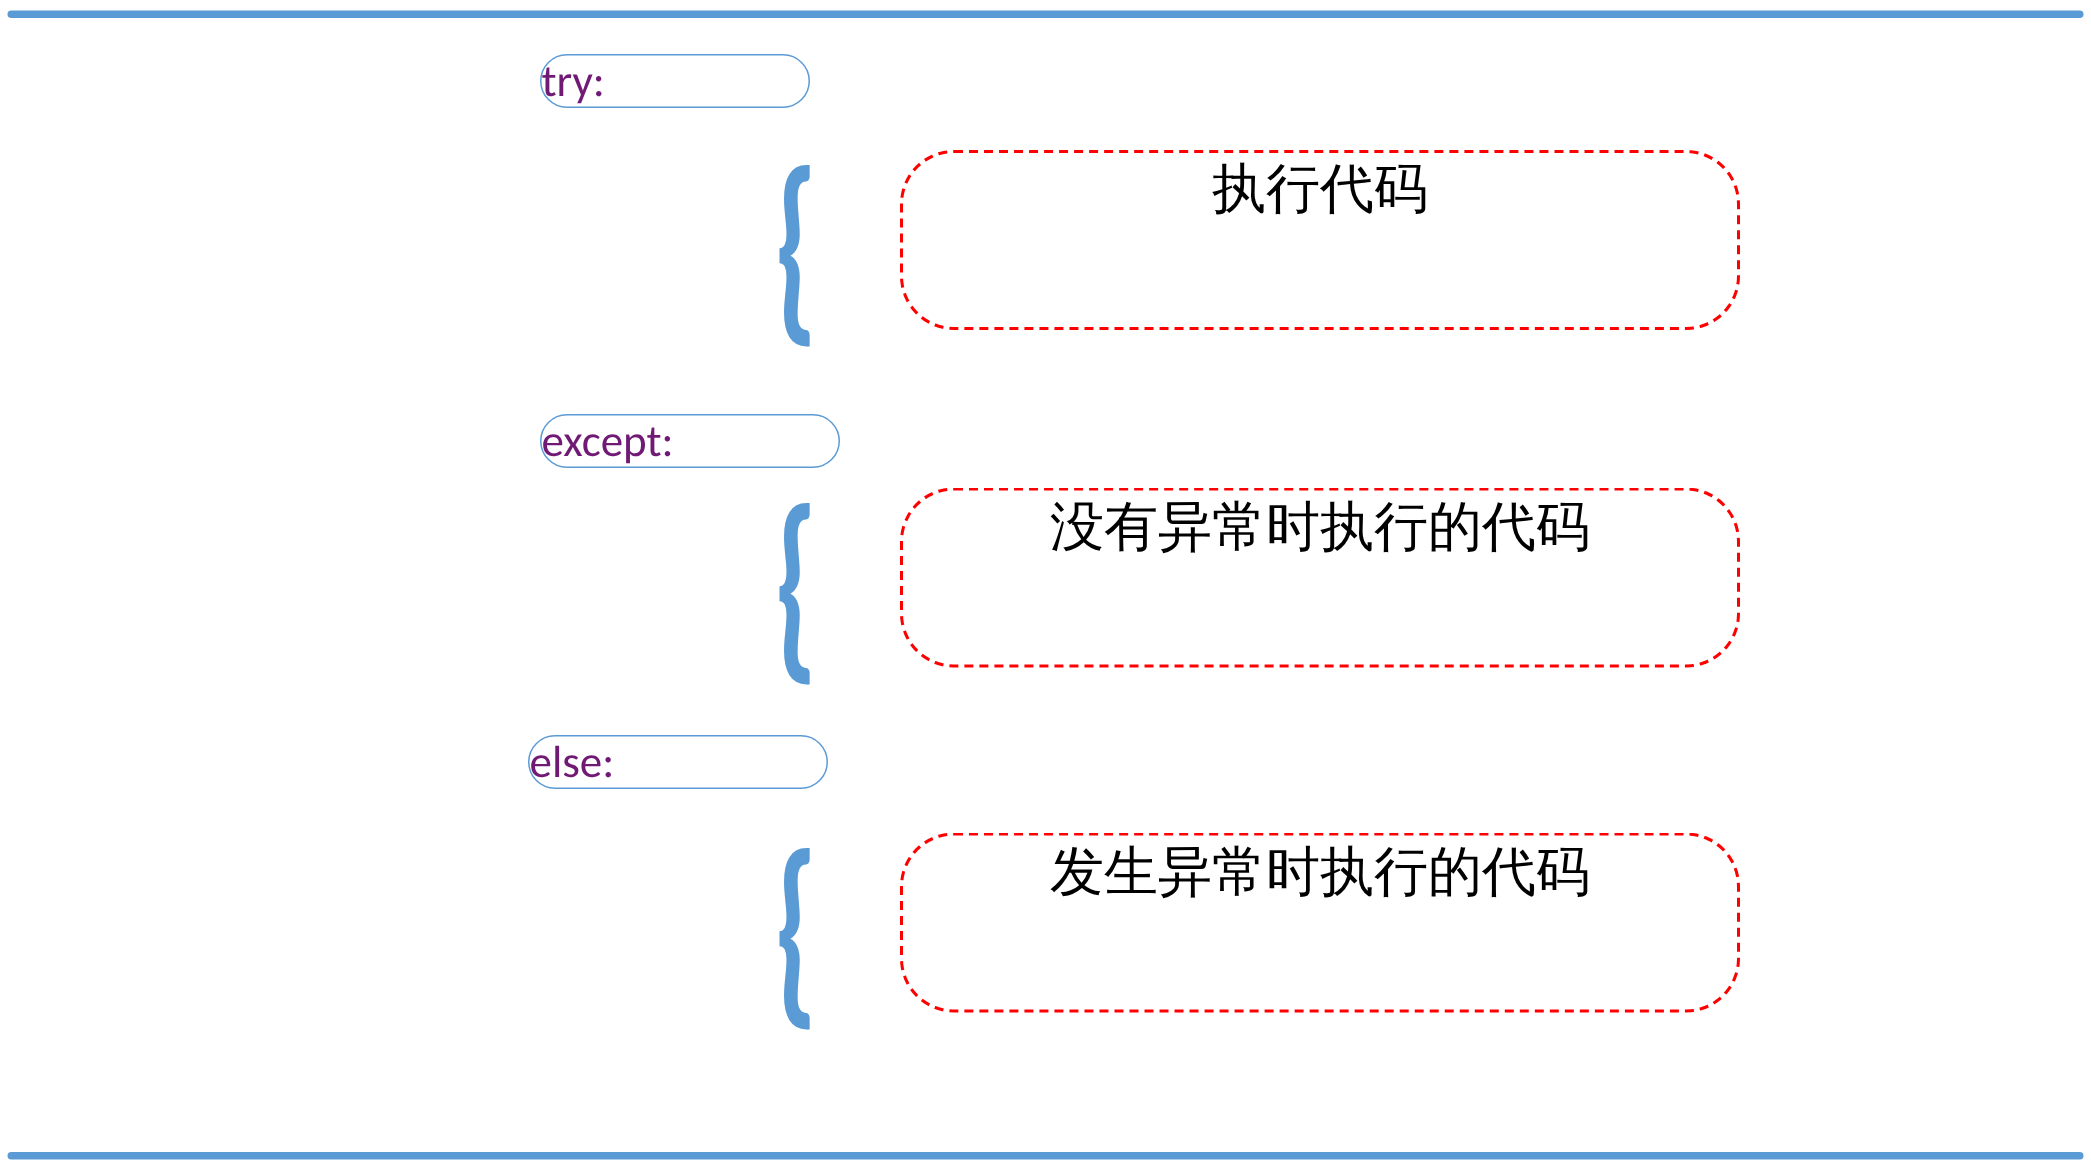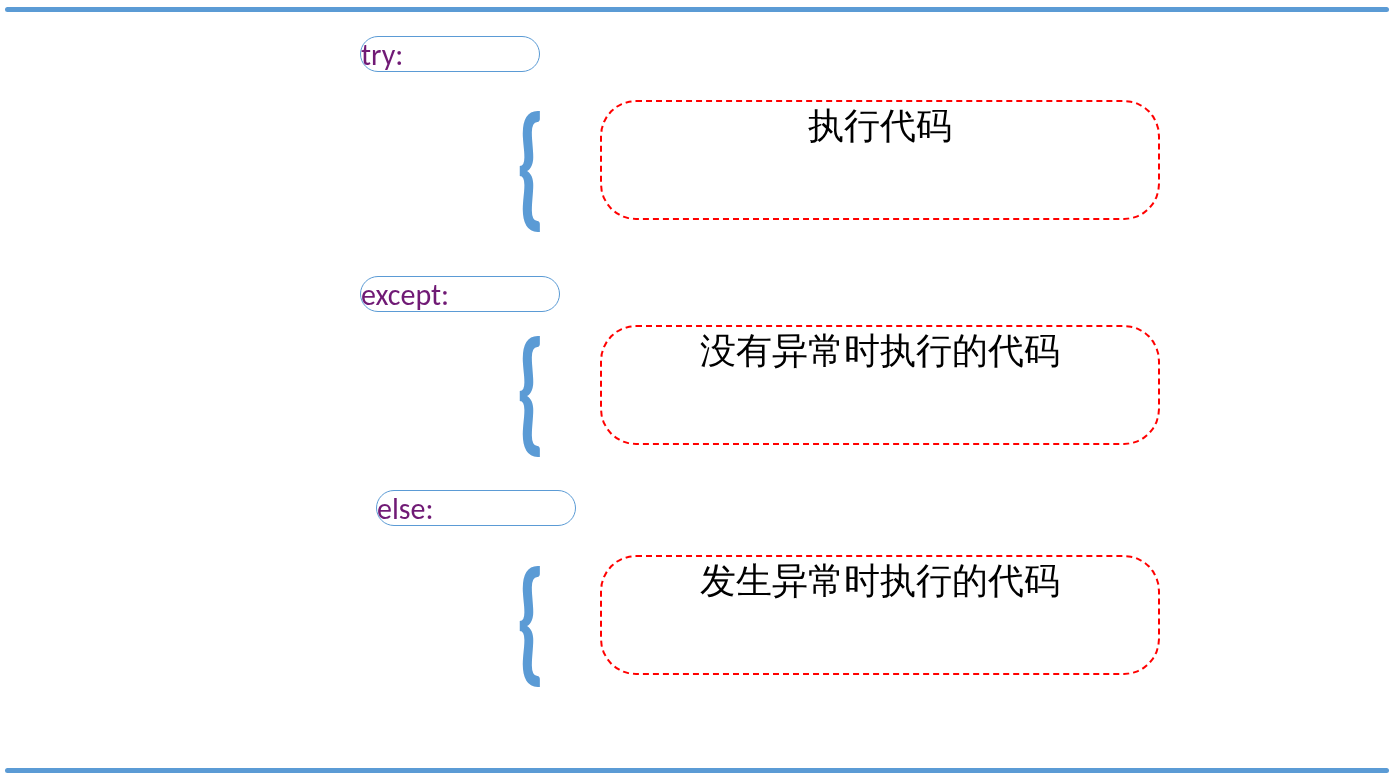--- a/index.html
+++ b/index.html
@@ -79,21 +79,21 @@
 <div class="keyword-box" style="left:360px; top:276px; width:200px;">
   <span>except:</span>
 </div>
 <div class="brace" style="left:510px; top:330px;">
   <span>{</span>
 </div>
 <div class="result-box" style="left:600px; top:325px; width:560px; height:120px;">
   <span>没有异常时执行的代码</span>
 </div>
 
-<div class="keyword-box" style="left:376px; top:490px; width:200px;">
+<div class="keyword-box" style="left:352px; top:490px; width:200px;">
   <span>else:</span>
 </div>
 <div class="brace" style="left:510px; top:560px;">
   <span>{</span>
 </div>
 <div class="result-box" style="left:600px; top:555px; width:560px; height:120px;">
   <span>发生异常时执行的代码</span>
 </div>
 
 </body></html>

